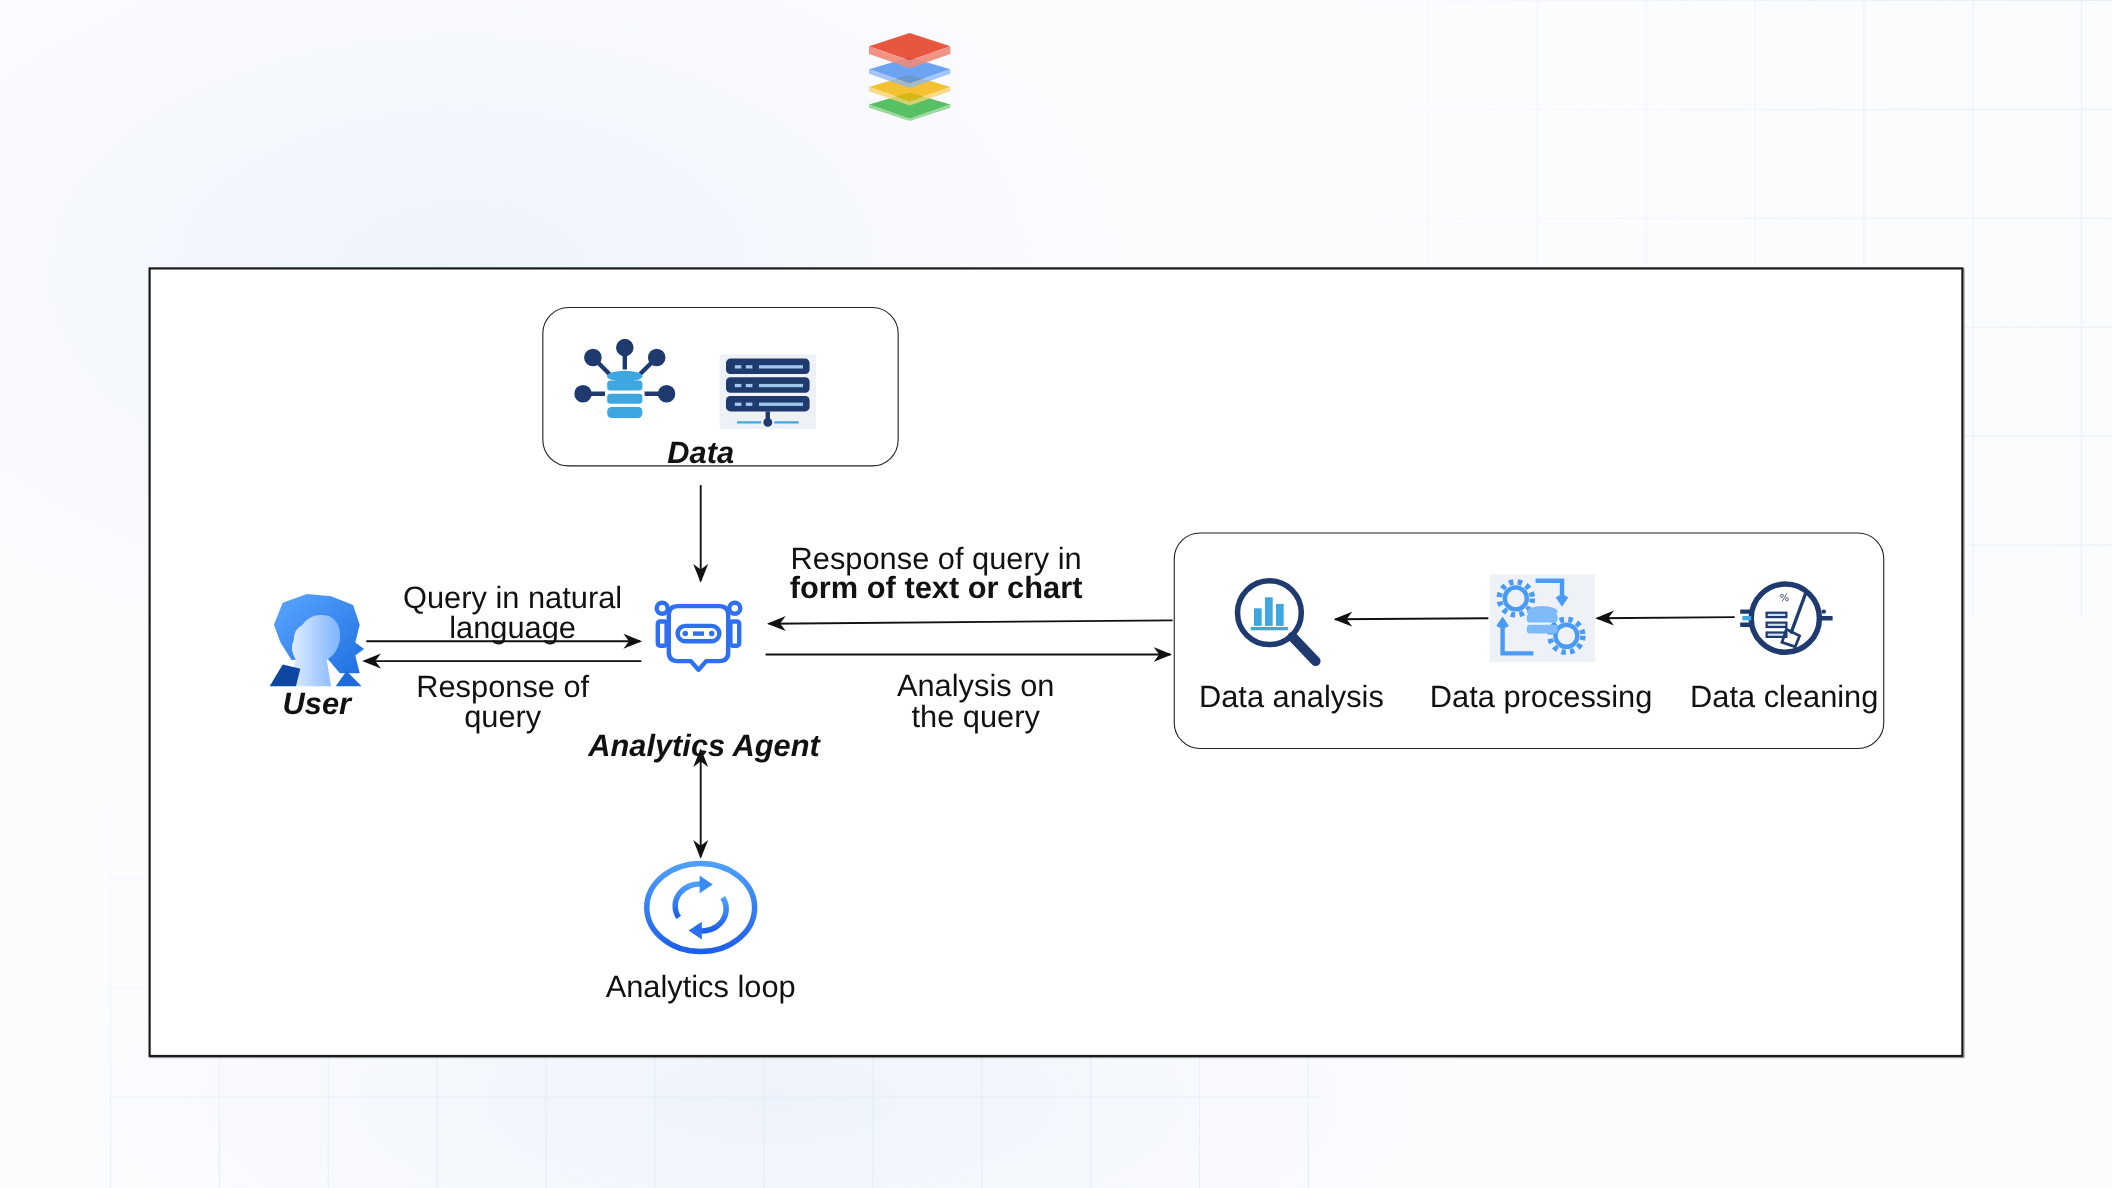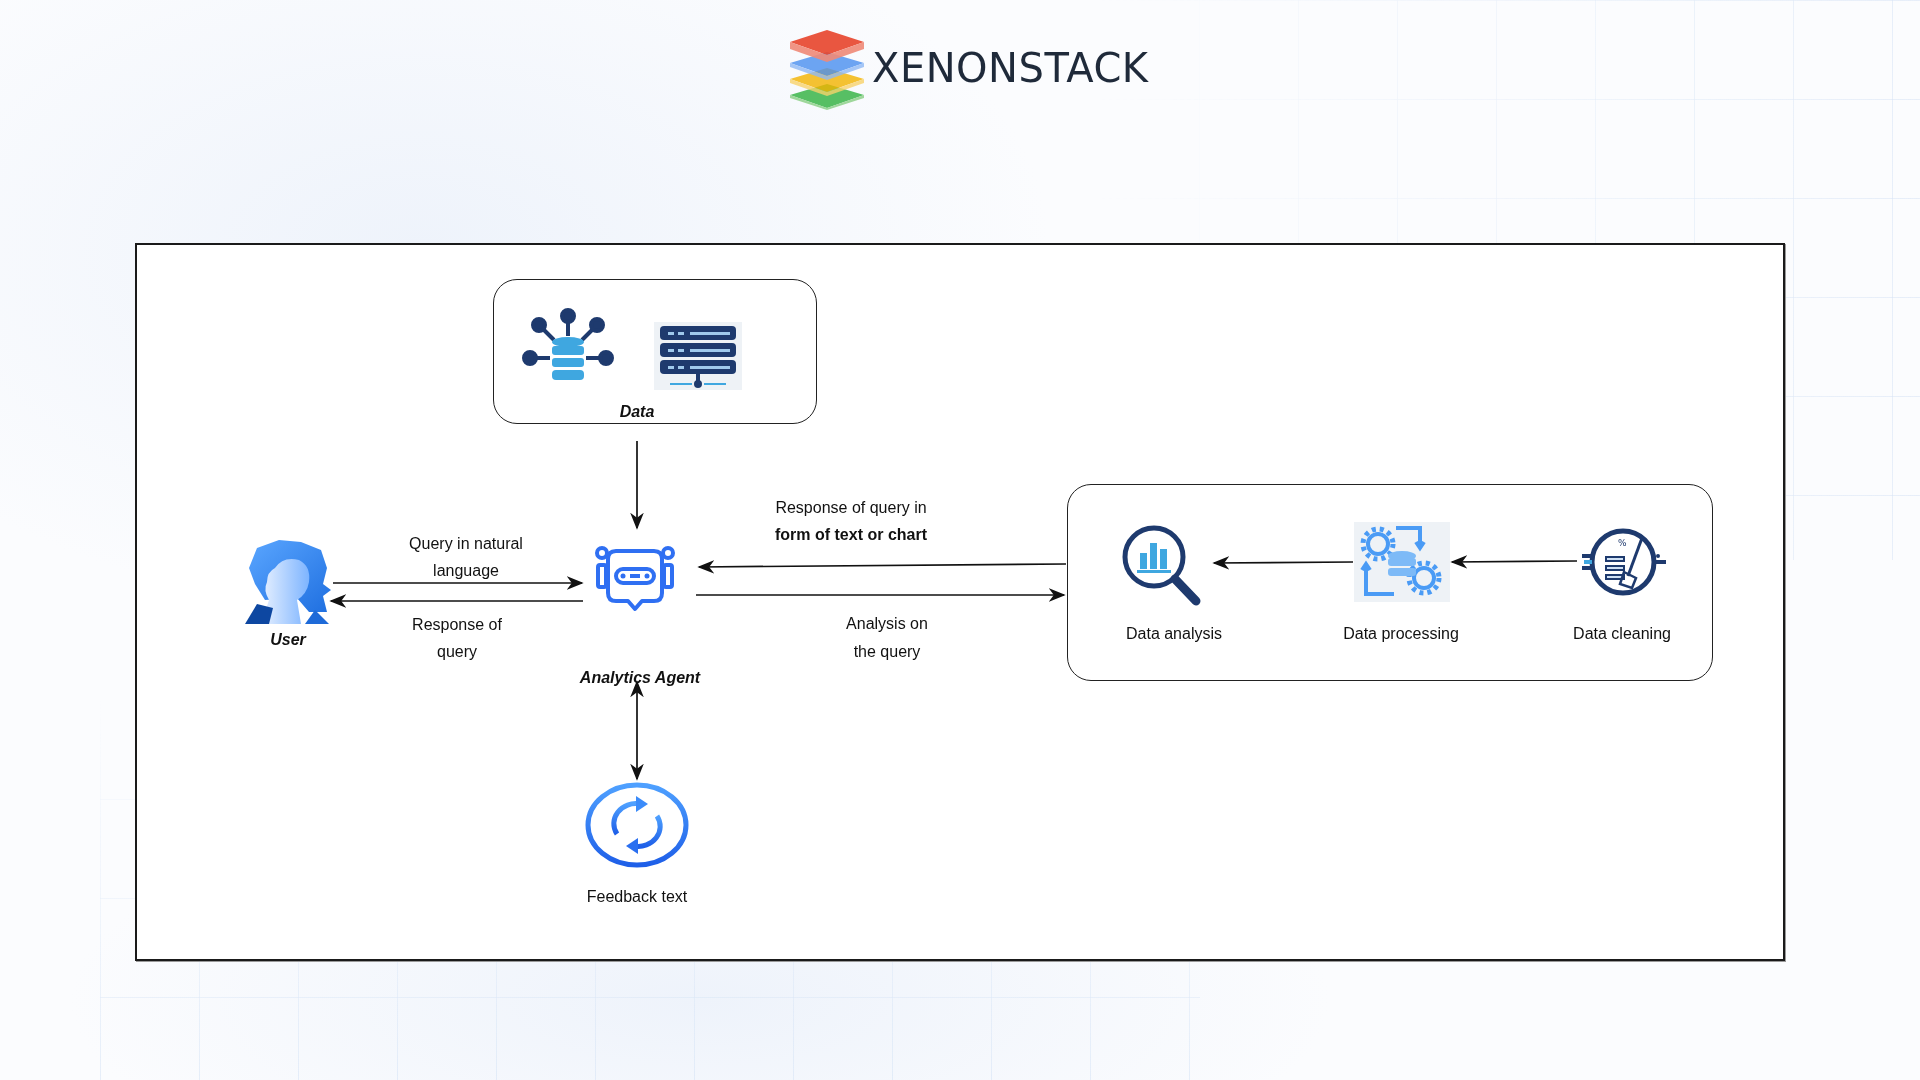--- a/index.html
+++ b/index.html
@@ -25,21 +25,21 @@
 
   .logo { position:absolute; left:788px; top:26px; height:84px; display:flex; align-items:center; gap:6px; }
   .logo-text { font-family:"DejaVu Sans", sans-serif; font-size:40px; color:#1f2a3a; letter-spacing:0.5px; font-weight:500; }
 
   .canvas {
     position:absolute; left:135px; top:243px; width:1646px; height:714px;
     background:#fff; border:2px solid #1a1a1a; box-shadow:1px 1px 0 #9a9a9a;
   }
   .abs { position:absolute; }
   .box { position:absolute; border:1.6px solid #222; border-radius:24px; background:#fff; }
-  .lbl { position:absolute; font-size:16px; color:#111; text-align:center; line-height:27px; white-space:nowrap; transform:translateX(-50%); }
+  .lbl { position:absolute; font-size:28px; color:#111; text-align:center; line-height:27px; white-space:nowrap; transform:translateX(-50%); }
   .lbl-bi { font-weight:bold; font-style:italic; }
   svg.arrows { position:absolute; left:0; top:0; width:1920px; height:1080px; pointer-events:none; }
 </style>
 </head>
 <body>
 
 <div class="grid grid-tr"></div>
 <div class="grid grid-bl"></div>
 
 <div class="logo">
@@ -58,21 +58,20 @@
       <polygon points="39,26 76,37 39,50 2,37" fill="#4a8ff0"></polygon>
       <polygon points="2,37 39,50 39,54 2,41" fill="#8fb9f5"></polygon>
       <polygon points="39,50 76,37 76,41 39,54" fill="#8fb9f5"></polygon>
     </g>
     <g opacity="0.9">
       <polygon points="39,4 76,16 39,29 2,16" fill="#e8452c"></polygon>
       <polygon points="2,16 39,29 39,36 2,23" fill="#f08a78"></polygon>
       <polygon points="39,29 76,16 76,23 39,36" fill="#f08a78"></polygon>
     </g>
   </svg>
-  <span class="logo-text">XENONSTACK</span>
 </div>
 
 <div class="canvas"></div>
 
 <div class="box" style="left:493px; top:279px; width:322px; height:143px;"></div>
 <svg class="abs" style="left:522px; top:308px;" width="92" height="82" viewBox="0 0 92 82">
   <g stroke="#1e3a6e" stroke-width="4" fill="#1e3a6e">
     <line x1="46" y1="10" x2="46" y2="28"></line>
       <circle cx="46" cy="8" r="6"></circle>
     <line x1="20" y1="20" x2="32" y2="32"></line>
@@ -228,21 +227,21 @@
     </linearGradient>
   </defs>
   <ellipse cx="53" cy="45" rx="49" ry="40" fill="none" stroke="url(#fg)" stroke-width="5"></ellipse>
   <g fill="none" stroke="url(#fg)" stroke-width="5">
     <path d="M33,54 A22,20 0 0 1 56,24"></path>
     <path d="M73,36 A22,20 0 0 1 50,66"></path>
   </g>
   <polygon points="52,16 64,24 52,32" fill="#3a8bfa"></polygon>
   <polygon points="54,58 42,66 54,74" fill="#2a6ff0"></polygon>
 </svg>
-<div class="lbl" style="left:637px; top:883px;">Feedback text</div>
+<div class="lbl" style="left:637px; top:883px;">Analytics loop</div>
 
 <svg class="arrows" viewBox="0 0 1920 1080">
   <defs>
     <marker id="ah" viewBox="0 0 10 10" refX="9" refY="5" markerWidth="10" markerHeight="10" orient="auto-start-reverse">
       <path d="M0,1 L10,5 L0,9 L3,5 Z" fill="#111"></path>
     </marker>
   </defs>
   <g stroke="#111" stroke-width="1.7" fill="none">
     <line x1="637" y1="441" x2="637" y2="528" marker-end="url(#ah)"></line>
     <line x1="333" y1="583" x2="582" y2="583" marker-end="url(#ah)"></line>

